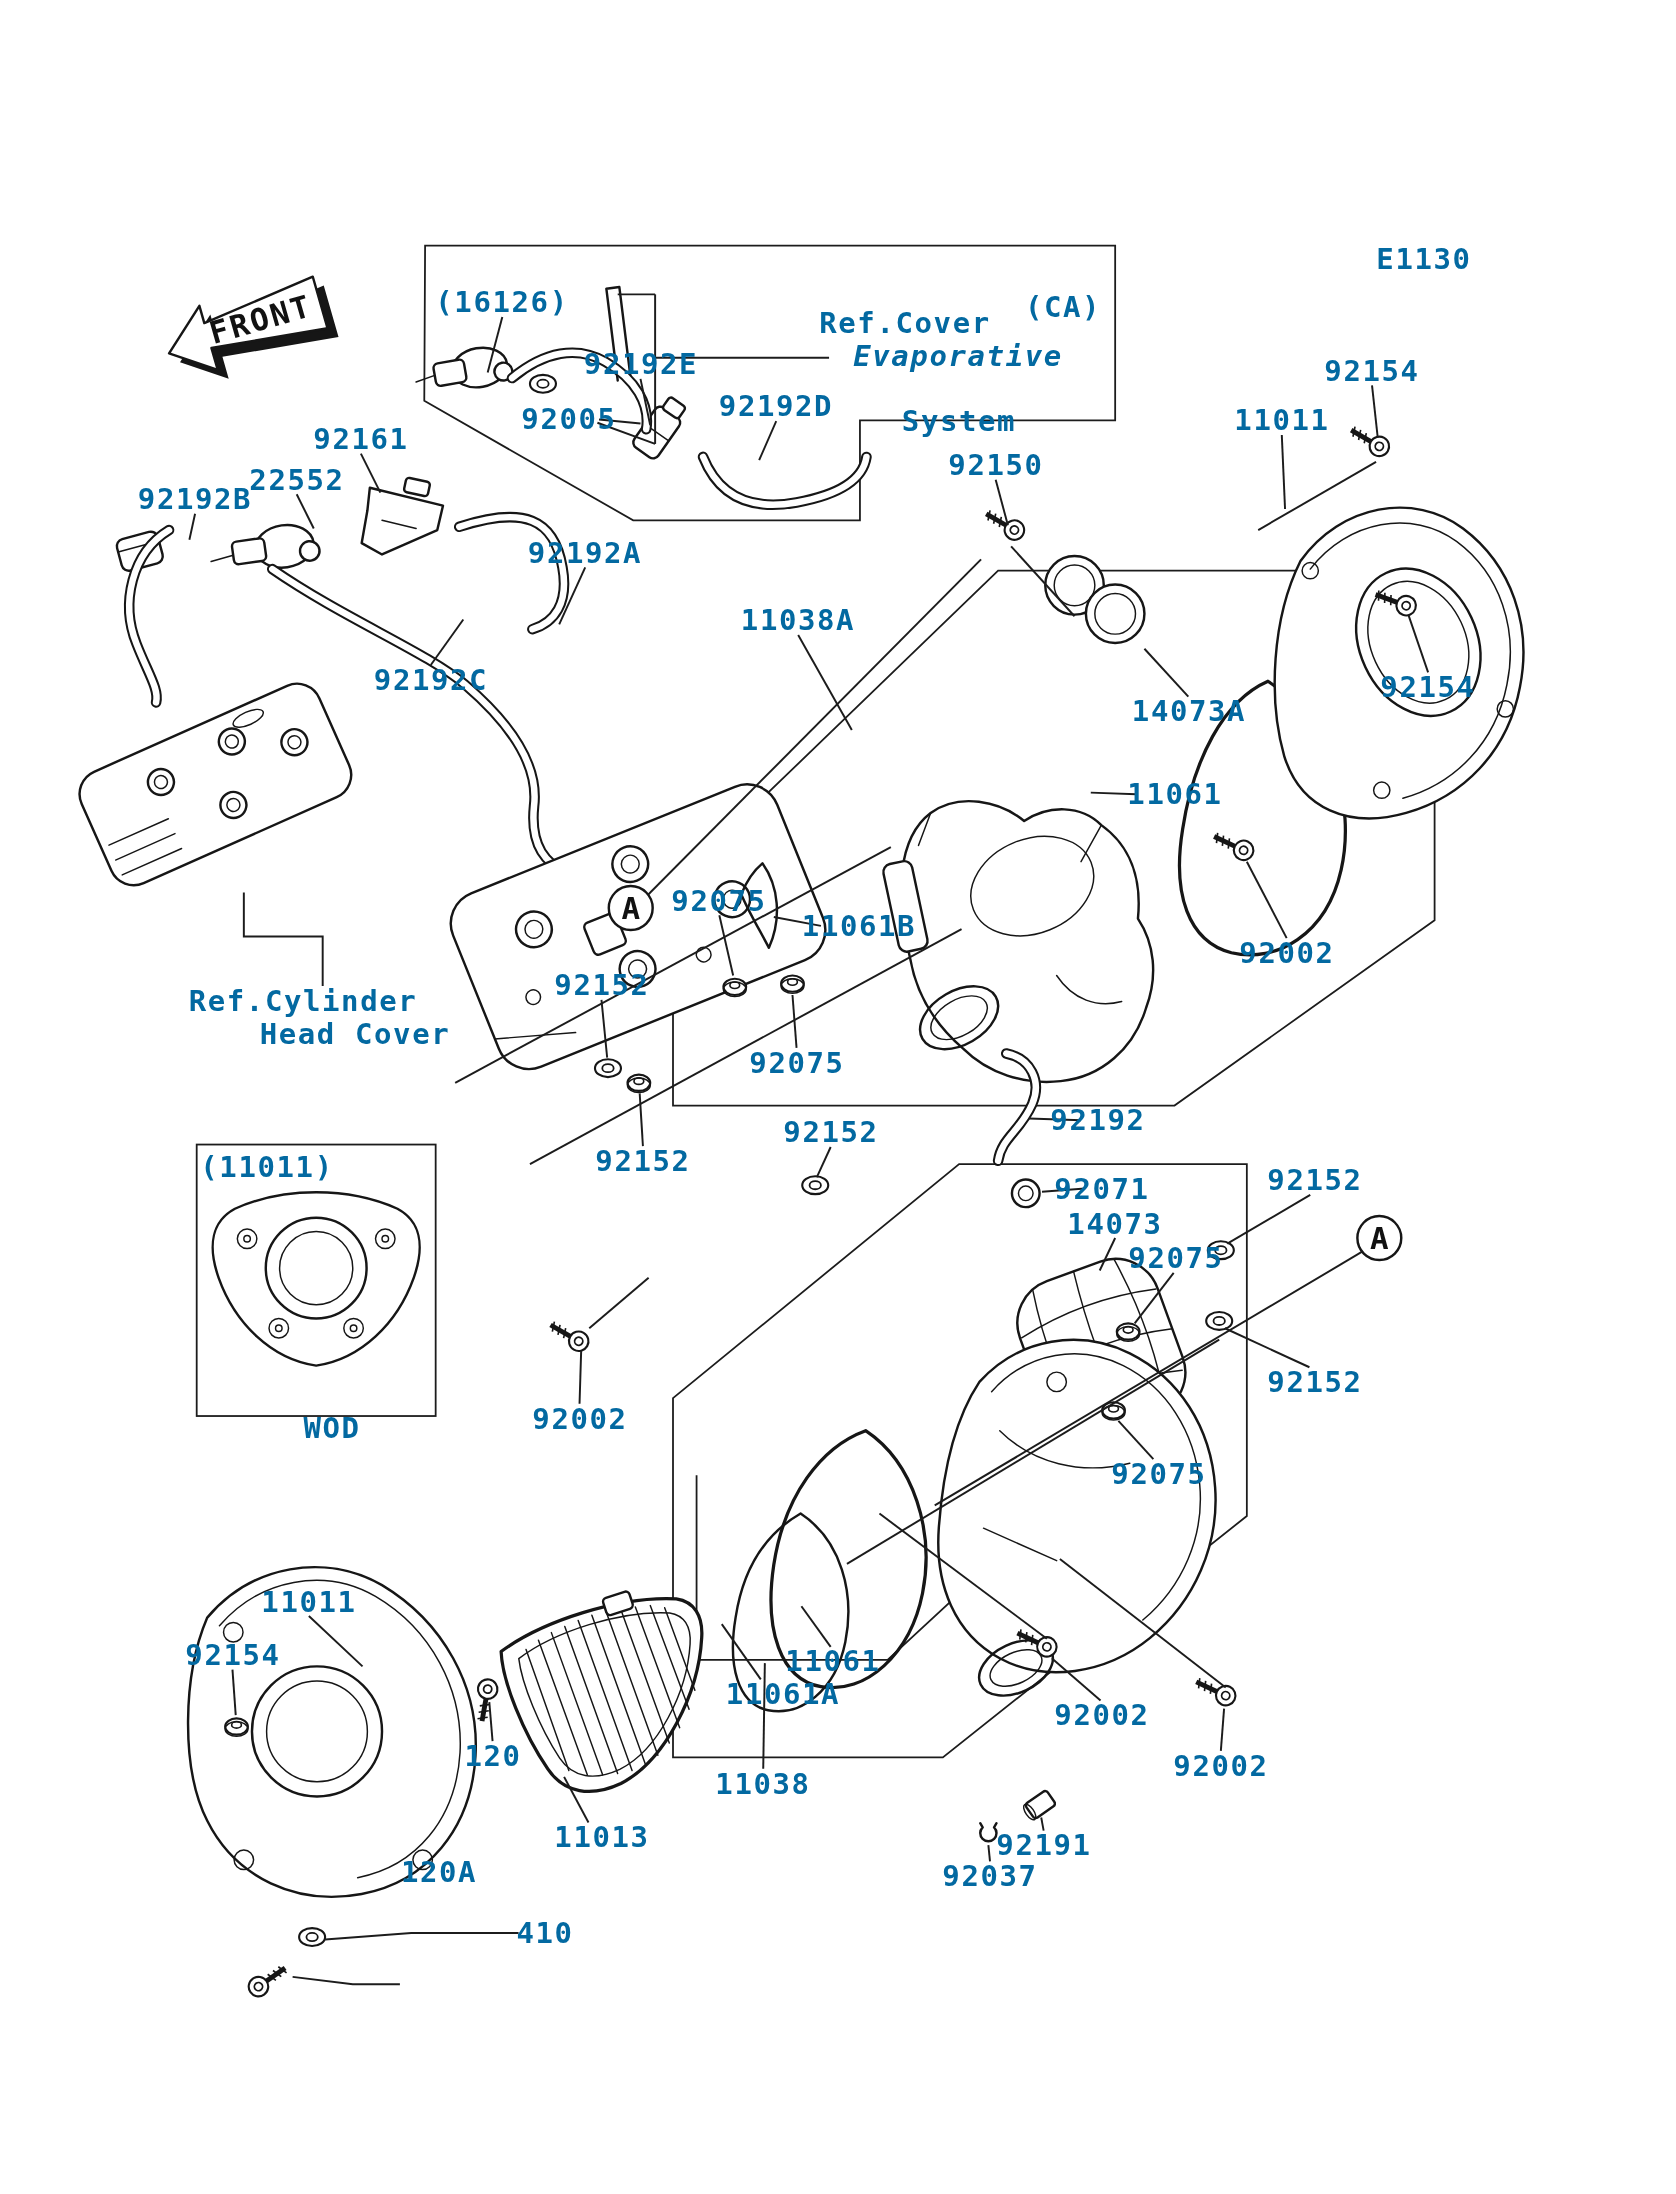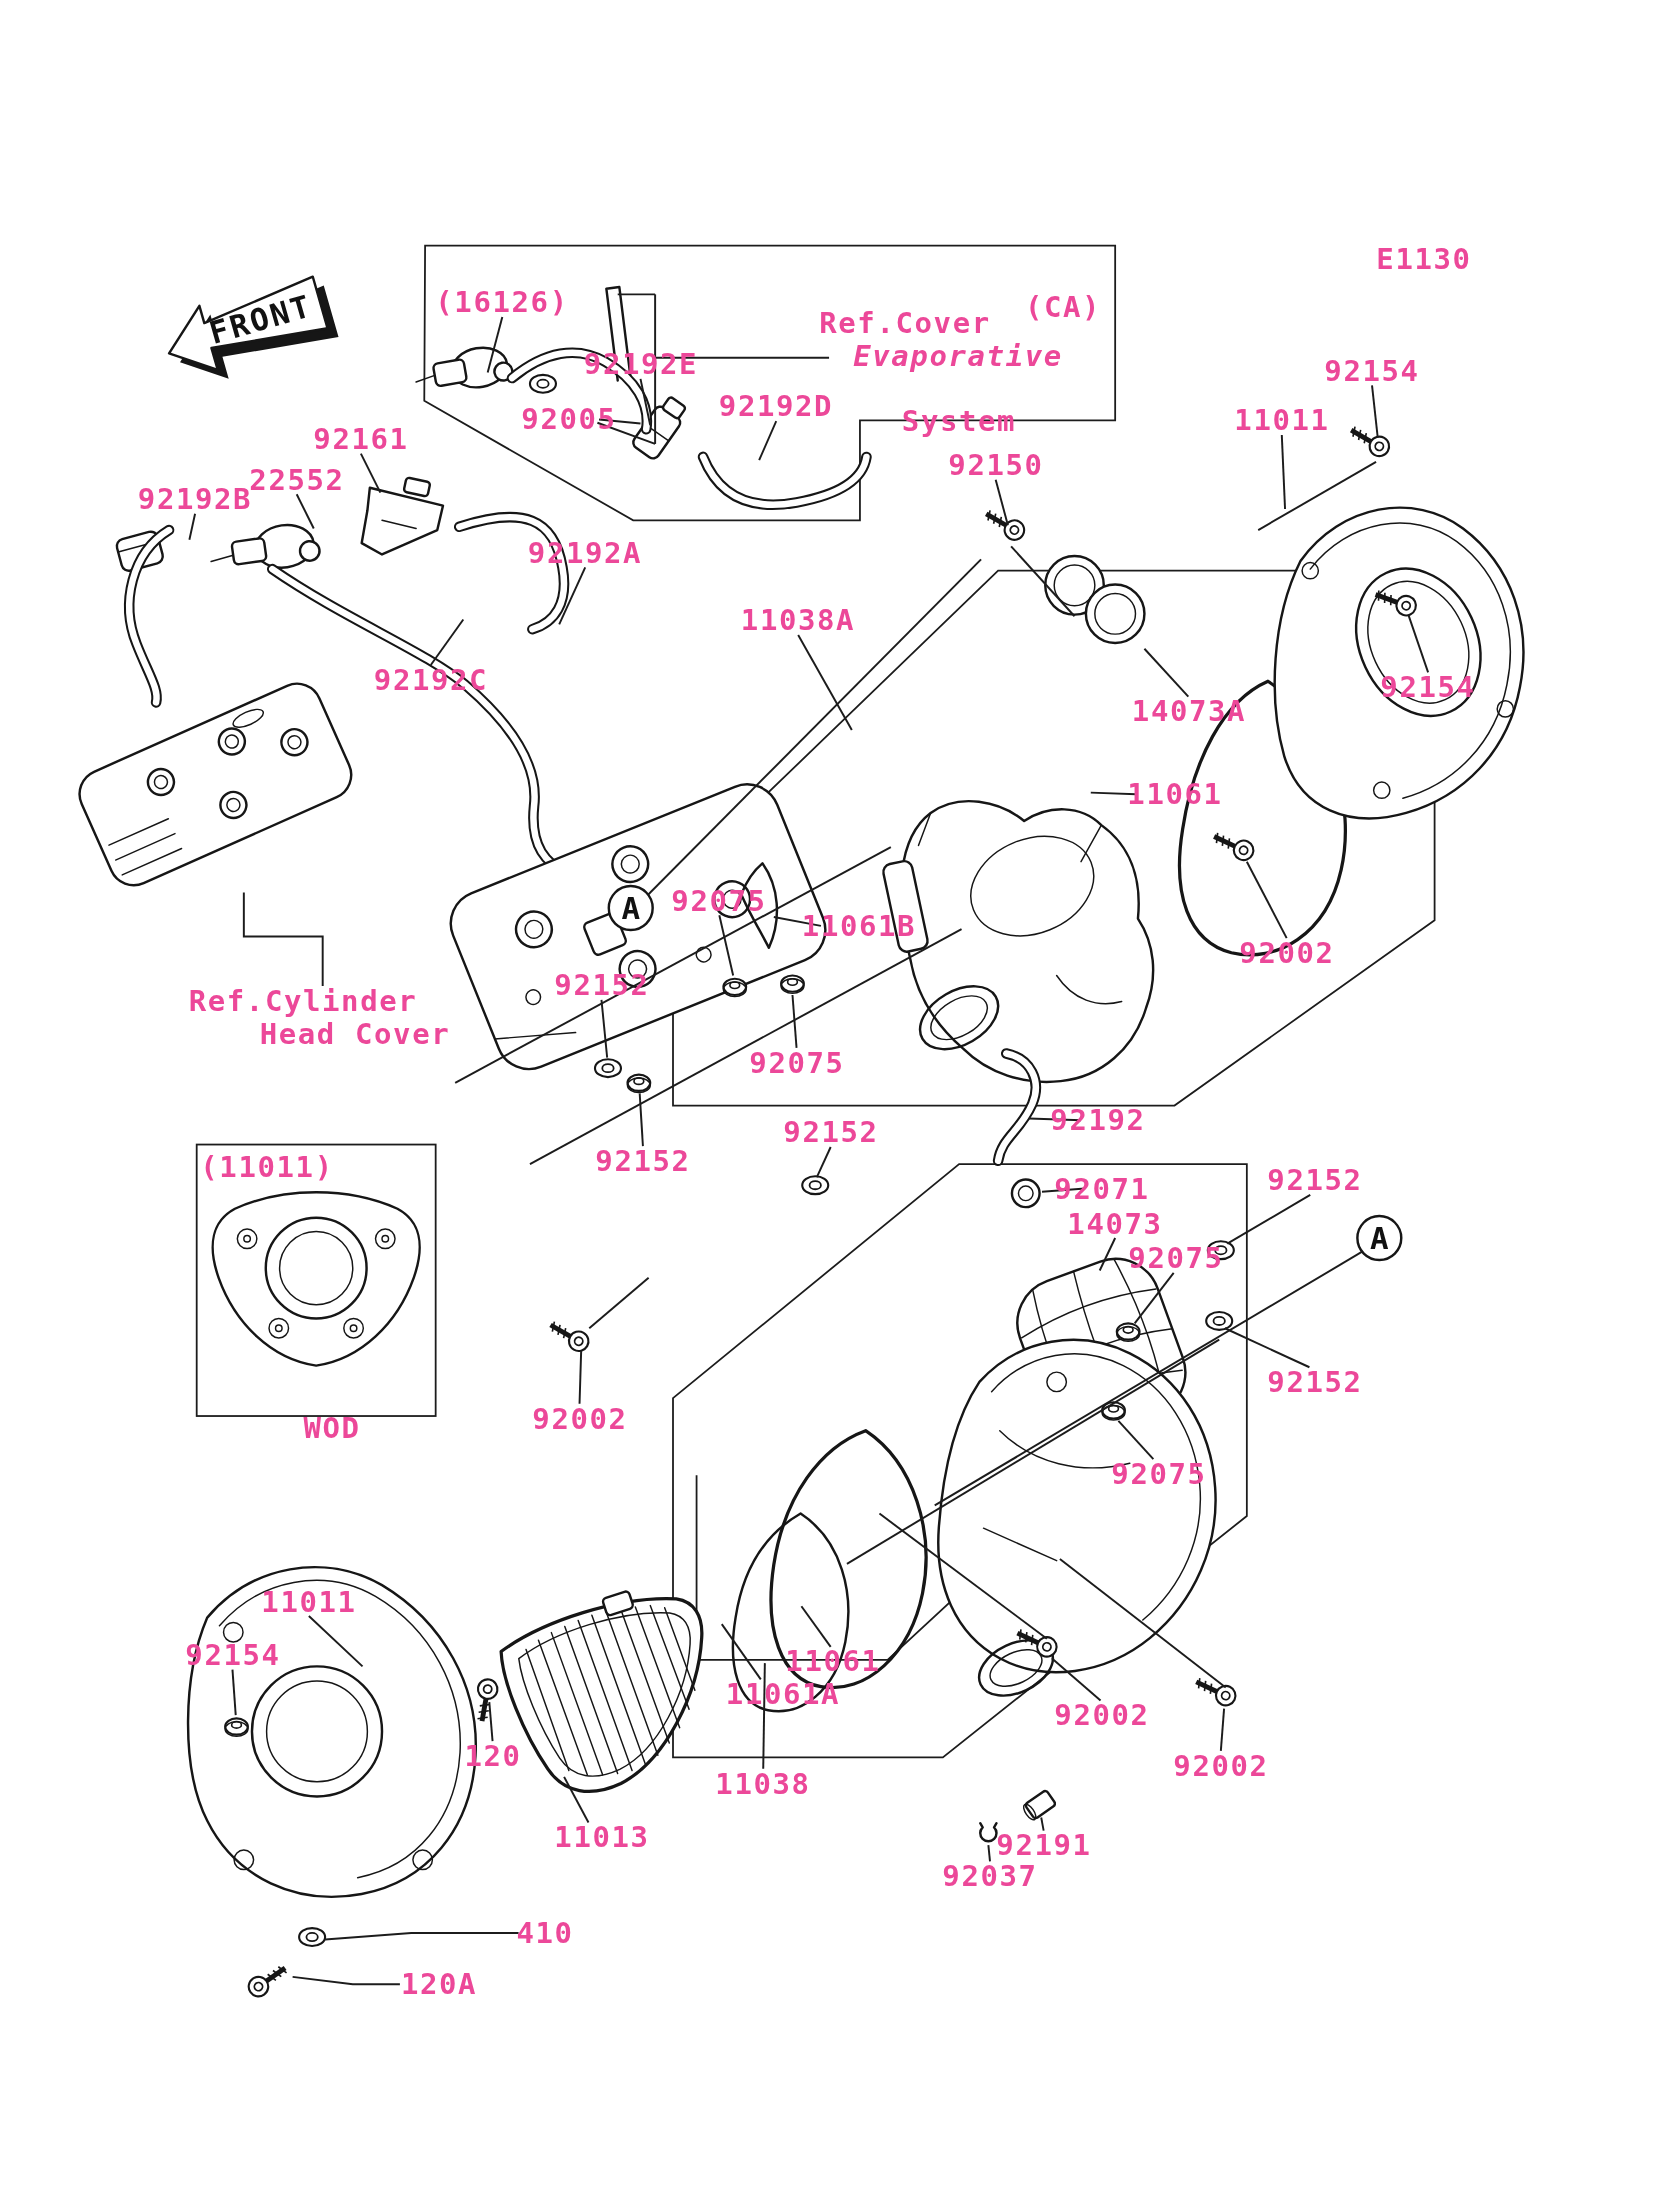--- a/index.html
+++ b/index.html
@@ -1,21 +1,21 @@
 <!DOCTYPE html>
 <html style="font-size:13px"><head>
 <meta charset="utf-8">
 <style>
   html,body{margin:0;padding:0;background:#888;}
   #page{position:relative;width:1676px;height:2194px;background:#ffffff;overflow:hidden;
         font-family:"DejaVu Sans Mono", monospace;}
   #art{position:absolute;left:0;top:0;width:1676px;height:2194px;}
   .plabel{position:absolute;transform:translate(-50%,-50%);white-space:pre;
           font-family:"DejaVu Sans Mono", monospace;font-weight:700;font-size:29px;
-          letter-spacing:1.6px;color:#ec4899;line-height:1;}
+          letter-spacing:1.6px;color:#0369a1;line-height:1;}
   svg text{font-family:"DejaVu Sans Mono", monospace;font-weight:700;fill:#111;}
   .construction{fill:none;stroke:#1c1c1c;stroke-width:2.2px;}
   .leader{fill:none;stroke:#1c1c1c;stroke-width:2.4px;}
   .part{fill:none;stroke:#161616;stroke-width:3px;stroke-linecap:round;stroke-linejoin:round;}
   .partfill{fill:#ffffff;stroke:#161616;stroke-width:3px;stroke-linejoin:round;}
   .thin{stroke-width:1.8px;}
   .thick{stroke-width:4px;}
   .hoseOuter{fill:none;stroke:#161616;stroke-width:13px;stroke-linecap:round;}
   .hoseInner{fill:none;stroke:#ffffff;stroke-width:8px;stroke-linecap:round;}
 </style>
@@ -377,19 +377,19 @@
       <div class="plabel" style="left: 1102px; top: 1715px;">92002</div>
       <div class="plabel" style="left: 1221px; top: 1766px;">92002</div>
       <div class="plabel" style="left: 309px; top: 1602px;">11011</div>
       <div class="plabel" style="left: 233px; top: 1655px;">92154</div>
       <div class="plabel" style="left: 493px; top: 1756px;">120</div>
       <div class="plabel" style="left: 602px; top: 1837px;">11013</div>
       <div class="plabel" style="left: 833px; top: 1661px;">11061</div>
       <div class="plabel" style="left: 783px; top: 1694px;">11061A</div>
       <div class="plabel" style="left: 763px; top: 1784px;">11038</div>
       <div class="plabel" style="left: 545px; top: 1933px;">410</div>
-      <div class="plabel" style="left: 439px; top: 1984px;">120A</div>
+      <div class="plabel" style="left: 439px; top: 1872px;">120A</div>
       <div class="plabel" style="left: 1044px; top: 1845px;">92191</div>
       <div class="plabel" style="left: 990px; top: 1876px;">92037</div>
       <div class="plabel" style="left: 1424px; top: 259px;">E1130</div>
     </div>
 </div>
 
 
 </body></html>

